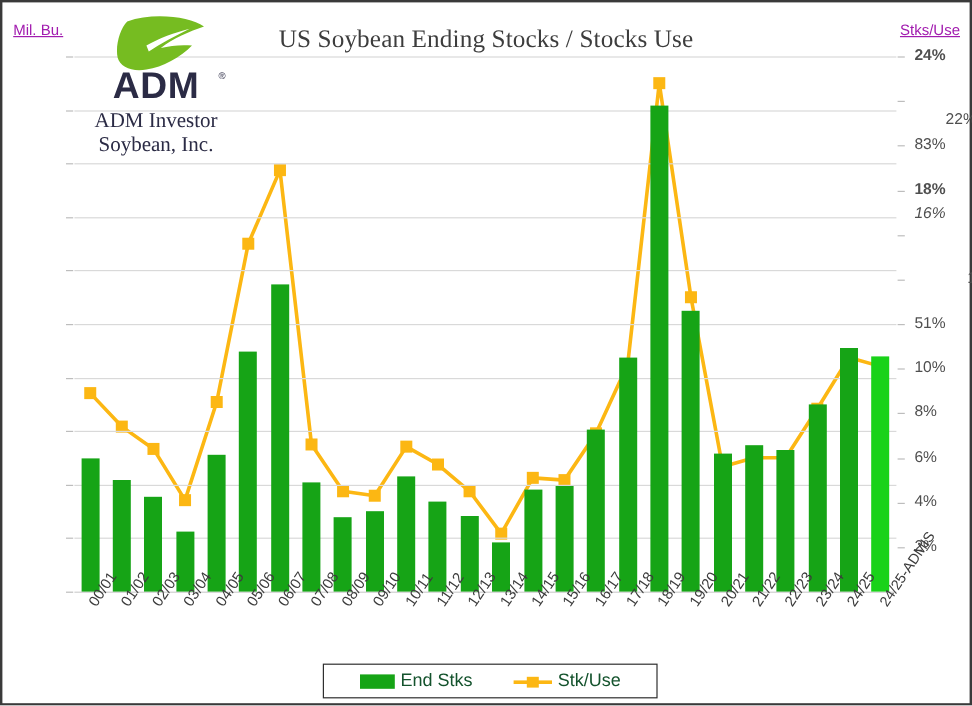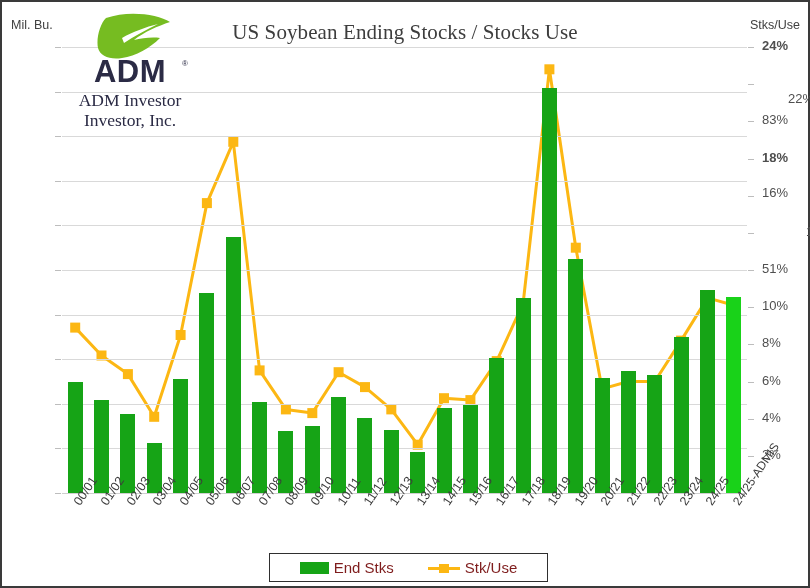--- a/index.html
+++ b/index.html
@@ -13,21 +13,22 @@
     position:relative;
     width:810px;height:588px;
     box-sizing:border-box;
     border:2px solid #3a3a3a;
     background:#ffffff;
   }
   
   .axis-cap{
     position:absolute;
     font-size:12.5px;
-    color:#404040;
+    color:#a21caf;
+    text-decoration:underline;
     white-space:nowrap;
   }
   #cap-left{ left:9px;  top:16px; }
   #cap-right{ right:8px; top:16px; }
 
   #chart-title{
     position:absolute;
     left:0; right:0; top:18px;
     text-align:center;
     font-family:"Liberation Serif", serif;
@@ -113,42 +114,42 @@
   }
   .legend-item{ display:flex; align-items:center; gap:5px; }
   .legend-swatch-bar{ width:29px; height:12px; background:#16a416; display:block; }
   .legend-swatch-line{ position:relative; width:32px; height:12px; display:block; }
   .legend-swatch-line::before{
     content:""; position:absolute; left:0; top:5px; width:32px; height:3px; background:#fcb713;
   }
   .legend-swatch-line::after{
     content:""; position:absolute; left:11px; top:2px; width:10px; height:9px; background:#fcb713;
   }
-  .legend-text{ font-size:15px; color:#7f1d1d; }
+  .legend-text{ font-size:15px; color:#14532d; }
 </style>
 </head>
 <body>
 
 <div id="chart-root">
 
   <div class="axis-cap" id="cap-left">Mil. Bu.</div>
   <div class="axis-cap" id="cap-right">Stks/Use</div>
 
   <div id="chart-title">US Soybean Ending Stocks / Stocks Use</div>
 
   <div id="logo-block">
     <svg id="logo-mark" viewBox="0 0 128 78">
       <path d="M40 6 C62 -2 92 2 104 10 C92 14 78 20 68 28 C76 26 86 25 94 26 C84 36 70 44 56 46 C44 48 34 44 32 36 C30 26 34 12 40 6 Z" fill="#76bc21"></path>
       <path d="M56 26 C66 20 80 15 92 12 C80 18 68 24 58 31 Z" fill="#ffffff"></path>
       <text x="64" y="70" text-anchor="middle" font-family="Liberation Sans, sans-serif" font-size="31" font-weight="bold" fill="#2b2b45" letter-spacing="0.5">ADM</text>
       <text x="116" y="54" font-family="Liberation Sans, sans-serif" font-size="8" fill="#2b2b45">®</text>
     </svg>
     <div id="logo-caption">
       <div>ADM Investor</div>
-      <div>Investor, Inc.</div>
+      <div>Soybean, Inc.</div>
     </div>
   </div>
 
   <div id="plot">
     <svg id="series-line">
         <polyline points="13.2,280.6 39.5,308.5 65.9,327.1 92.2,369.8 118.6,288.0 144.9,156.1 171.3,94.8 197.6,323.4 223.9,362.4 250.3,366.1 276.6,325.2 303.0,340.1 329.3,362.4 355.7,397.7 382.0,351.2 408.4,353.1 434.7,314.1 461.1,256.5 487.4,22.3 513.8,200.7 540.1,341.9 566.4,334.5 592.8,334.5 619.1,293.6 645.5,250.9 671.8,258.3" fill="none" stroke="#fcb713" stroke-width="3" stroke-linejoin="round"></polyline>
         <rect x="8.2" y="275.6" width="10" height="10" fill="#fcb713"></rect>
         <rect x="34.5" y="303.5" width="10" height="10" fill="#fcb713"></rect>
         <rect x="60.9" y="322.1" width="10" height="10" fill="#fcb713"></rect>
         <rect x="87.2" y="364.8" width="10" height="10" fill="#fcb713"></rect>
@@ -205,21 +206,21 @@
       <div class="ylabel right" style="top: 325.5px;">6%</div>
       <div class="tick-mark r" style="top: 297.333px;"></div>
       <div class="ylabel right" style="top: 288.333px;">8%</div>
       <div class="tick-mark r" style="top: 260.167px;"></div>
       <div class="ylabel right" style="top: 251.167px;">10%</div>
       <div class="tick-mark r" style="top: 223px;"></div>
       <div class="ylabel right" style="top: 214px;">51%</div>
       <div class="tick-mark r" style="top: 185.833px;"></div>
       <div class="ylabel right" style="top: 176.833px; margin-left: 44px;">14%</div>
       <div class="tick-mark r" style="top: 148.667px;"></div>
-      <div class="ylabel right" style="top: 138px;">16%</div>
+      <div class="ylabel right" style="top: 123px; font-style: italic;">16%</div>
       <div class="tick-mark r" style="top: 111.5px;"></div>
       <div class="ylabel right" style="top: 102.5px; font-weight: bold;">18%</div>
       <div class="tick-mark r" style="top: 74.3333px;"></div>
       <div class="ylabel right" style="top: 65.3333px;">83%</div>
       <div class="tick-mark r" style="top: 37.1667px;"></div>
       <div class="ylabel right" style="top: 44px; margin-left: 26px;">22%</div>
       <div class="tick-mark r" style="top: 0px;"></div>
       <div class="ylabel right" style="top: -9px; font-weight: bold;">24%</div>
       <div class="bar" title="00/01: 248" style="left: 5.67308px; width: 15px; height: 110.608px;"></div>
       <div class="bar" title="01/02: 208" style="left: 32.0192px; width: 15px; height: 92.768px;"></div>

